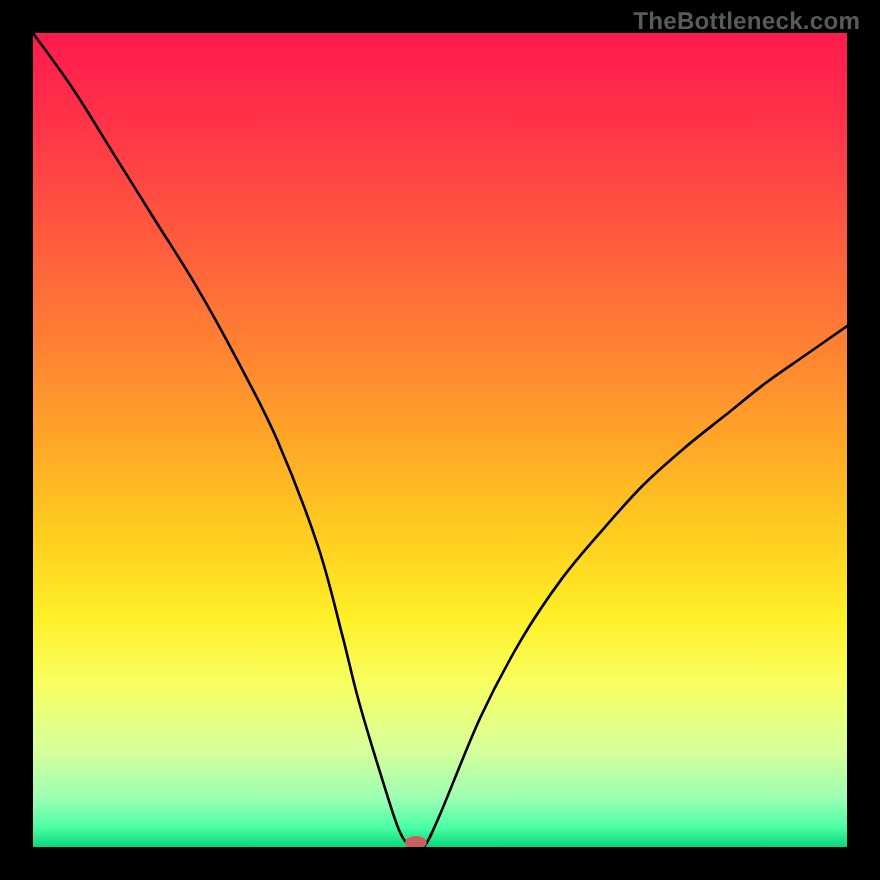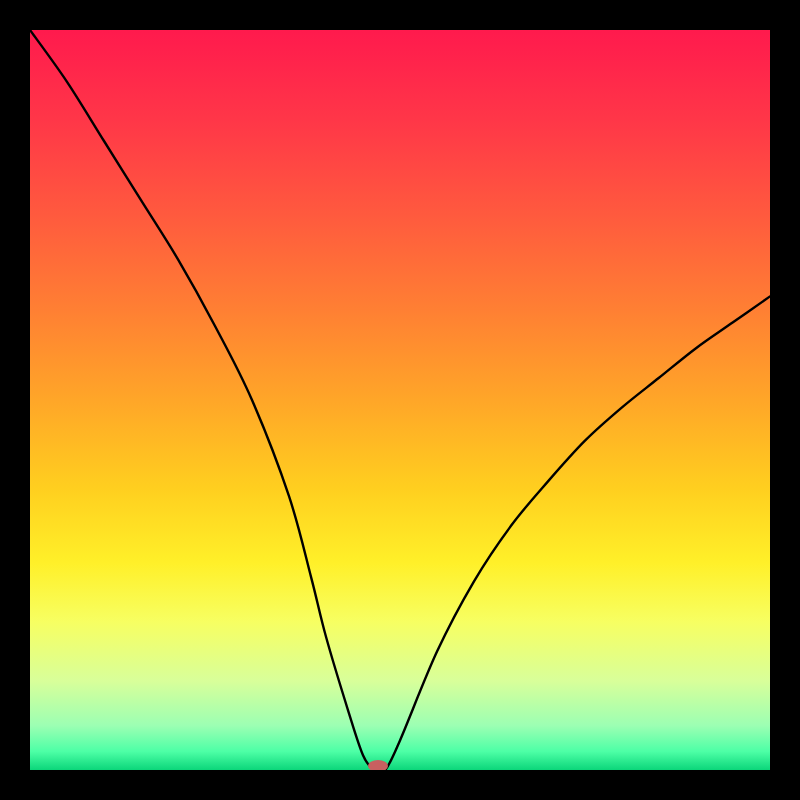--- a/index.html
+++ b/index.html
@@ -72,13 +72,14 @@
             <stop offset="100.00%" stop-color="#0bd67a"></stop>
           </linearGradient>
       </defs>
       <rect x="0" y="0" width="740" height="740" fill="url(#bg)"></rect>
     </svg>
     <svg class="curve" width="740" height="740" viewBox="0 0 740 740">
       <path id="curve-path" d="M 0.00 0.00 C 6.17 8.63, 24.67 33.30, 37.00 51.80 C 49.33 70.30, 61.67 91.27, 74.00 111.00 C 86.33 130.73, 98.67 150.47, 111.00 170.20 C 123.33 189.93, 135.67 208.43, 148.00 229.40 C 160.33 250.37, 172.67 272.57, 185.00 296.00 C 197.33 319.43, 209.67 341.63, 222.00 370.00 C 234.33 398.37, 249.13 436.60, 259.00 466.20 C 268.87 495.80, 275.03 524.17, 281.20 547.60 C 287.37 571.03, 289.83 584.60, 296.00 606.80 C 302.17 629.00, 312.03 661.07, 318.20 680.80 C 324.37 700.53, 328.68 715.33, 333.00 725.20 C 337.32 735.07, 340.40 737.53, 344.10 740.00 C 347.80 742.47, 350.88 744.93, 355.20 740.00 C 359.52 735.07, 361.37 730.13, 370.00 710.40 C 378.63 690.67, 394.67 648.12, 407.00 621.60 C 419.33 595.08, 431.67 572.27, 444.00 551.30 C 456.33 530.33, 468.67 512.45, 481.00 495.80 C 493.33 479.15, 505.67 465.58, 518.00 451.40 C 530.33 437.22, 542.67 423.03, 555.00 410.70 C 567.33 398.37, 579.67 387.88, 592.00 377.40 C 604.33 366.92, 616.67 357.67, 629.00 347.80 C 641.33 337.93, 653.67 327.45, 666.00 318.20 C 678.33 308.95, 690.67 300.93, 703.00 292.30 C 715.33 283.67, 733.83 270.72, 740.00 266.40" fill="none" stroke="#000" stroke-width="2.4" stroke-linecap="round" stroke-linejoin="round"></path>
     </svg>
     <div class="marker" id="marker" style="left: 337.8px; top: 730.3px; width: 20px; height: 12px; background: rgb(200, 96, 96);"></div>
   </div>
+  <div class="watermark">TheBottleneck.com</div>
 </div>
 
 </body></html>

